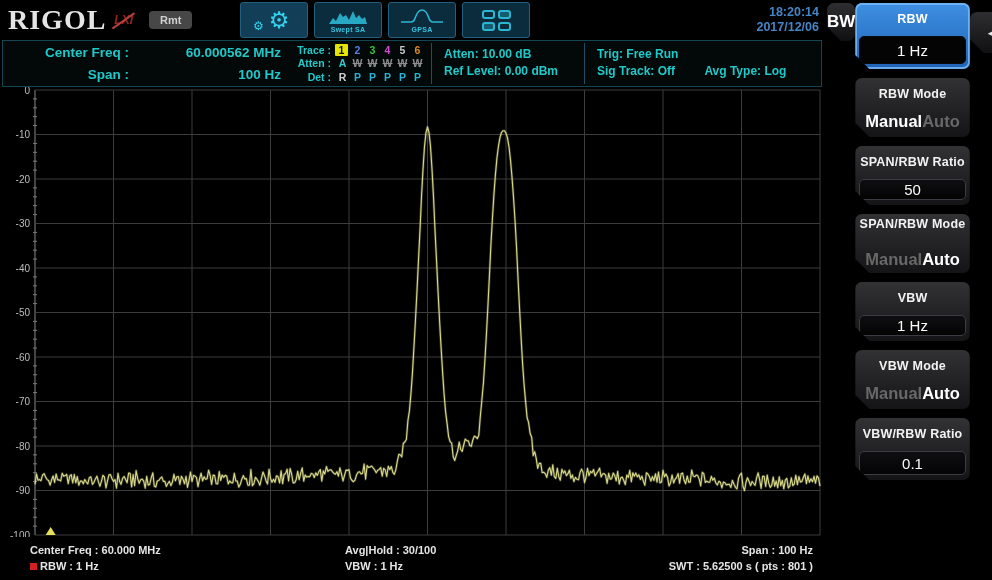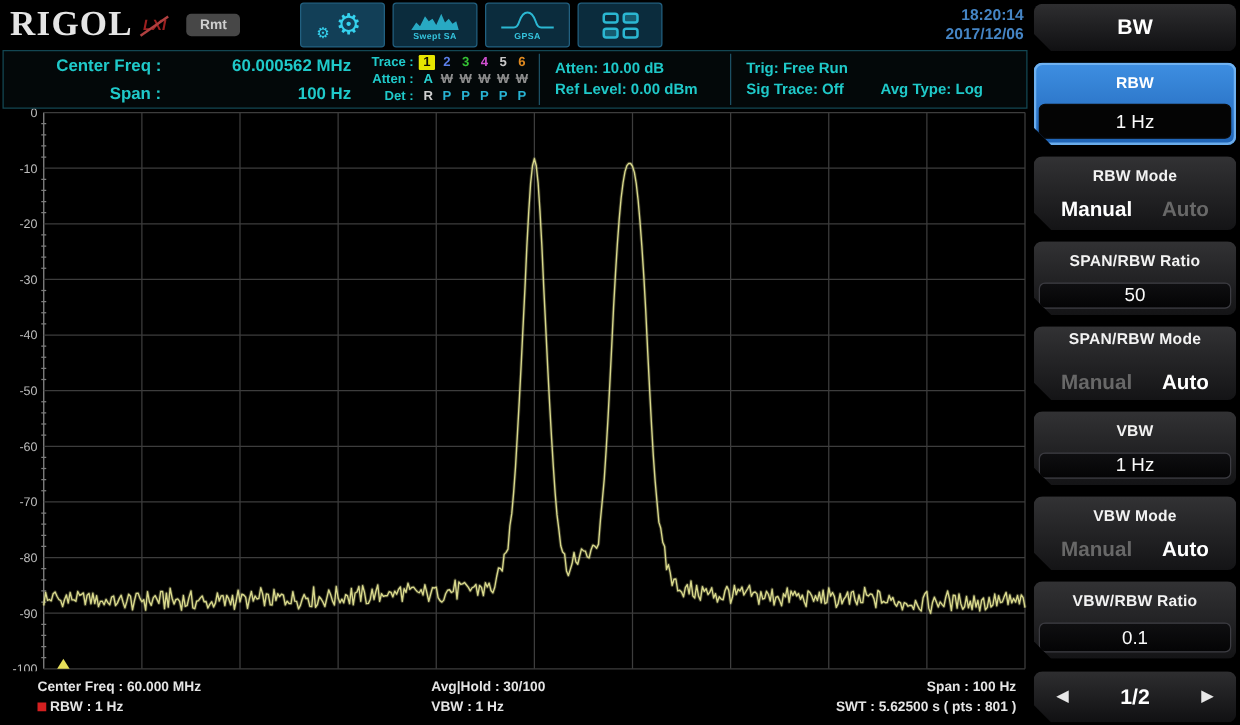--- a/index.html
+++ b/index.html
@@ -55,21 +55,21 @@
   
   .statusbar{position:absolute;left:0;top:537px;width:825px;height:43px;display:flex;
              color:#e4e4e4;font-size:11px;font-weight:bold;line-height:16px;padding-top:5px;box-sizing:border-box;}
   .statusbar .col.l{width:345px;padding-left:30px;box-sizing:border-box;}
   .statusbar .col.m{width:245px;}
   .statusbar .col.r{flex:1;text-align:right;padding-right:12px;}
   .uncal{display:inline-block;width:7px;height:7px;background:#d42020;margin-right:3px;}
 
   
   .sidebar{position:absolute;left:825px;top:0;width:167px;height:580px;background:#000;
-           box-sizing:border-box;padding:3px 3px 2px 2px;display:flex;flex-direction:column;}
+           box-sizing:border-box;padding:3px 3px 2px 2px;display:flex;}
   .cutbox{clip-path:polygon(0 0,100% 0,100% 100%,14px 100%,0 calc(100% - 14px));border-radius:7px;}
   .sb-title{height:38px;background:linear-gradient(#2e2e30,#101012);color:#fff;font-size:17px;font-weight:bold;
             display:flex;align-items:center;justify-content:center;margin-bottom:9px;flex:none;}
   #sb-items{display:flex;flex-direction:column;gap:9px;flex:1;}
   .sb-item{background:linear-gradient(#323234,#141416);display:flex;flex-direction:column;cursor:pointer;flex:none;}
   .sb-item .sb-label{height:32px;display:flex;align-items:center;justify-content:center;
                      color:#f2f2f2;font-size:12.5px;font-weight:bold;letter-spacing:.2px;}
   .sb-item .sb-value{flex:1;margin:1px 4px 5px 4px;background:linear-gradient(#0f0f11,#040405);
                      border:1px solid #3c3c42;border-radius:5px;display:flex;align-items:center;justify-content:center;
                      color:#fafafa;font-size:15px;}
@@ -172,21 +172,21 @@
     </div>
     <div class="vdiv"></div>
     <div class="atten-block">
       <div>Atten: 10.00 dB</div>
       <div>Ref Level: 0.00 dBm</div>
     </div>
     <div class="vdiv"></div>
     <div class="trig-block">
       <div>Trig: Free Run</div>
       <div>
-        <span>Sig Trace: Off</span>
+        <span>Sig Track: Off</span>
         <span class="avg">Avg Type: Log</span>
       </div>
     </div>
   </div>
 
   <div class="chart">
     <svg id="chart-svg" width="825" height="450" viewBox="0 0 825 450">
         <line x1="35" y1="3" x2="35" y2="448" stroke="#8a8a8a" stroke-width="1"></line>
         <line x1="113.5" y1="3" x2="113.5" y2="448" stroke="#3d3d3d" stroke-width="1"></line>
         <line x1="192" y1="3" x2="192" y2="448" stroke="#3d3d3d" stroke-width="1"></line>

